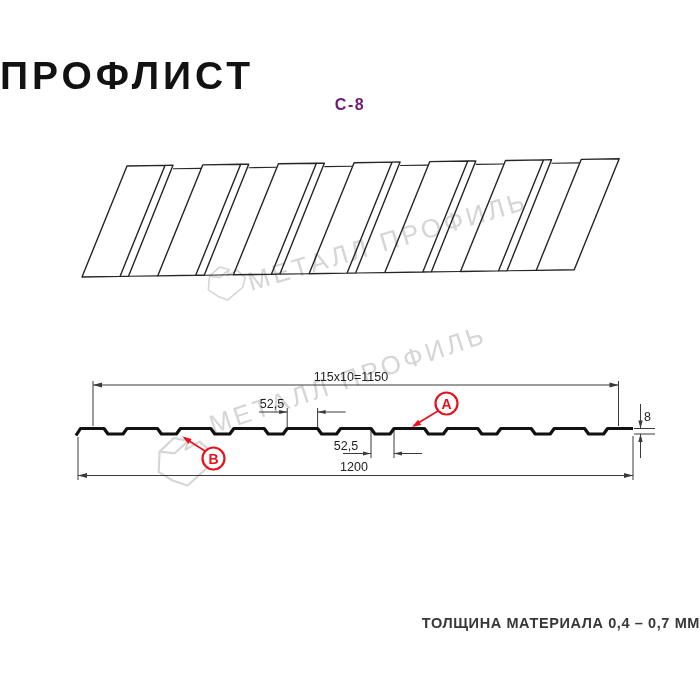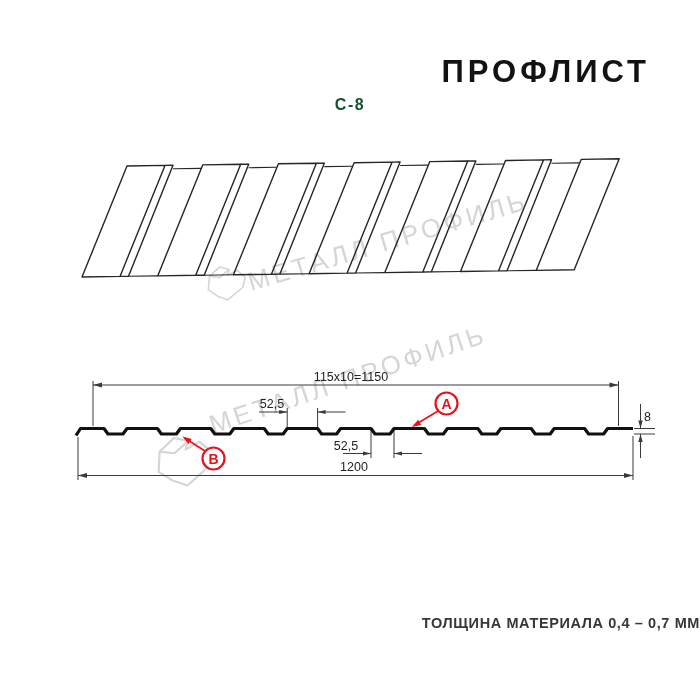--- a/index.html
+++ b/index.html
@@ -1,26 +1,26 @@
 <!DOCTYPE html>
 <html><head>
 <meta charset="utf-8">
 <style>
   html,body{margin:0;padding:0;}
   body{
     width:700px;height:700px;position:relative;background:#ffffff;
     font-family:"Liberation Sans","DejaVu Sans",sans-serif;overflow:hidden;
   }
   .title{
-    position:absolute;top:54px;left:0;width:650px;text-align:right;
-    font-size:31px;font-weight:800;letter-spacing:4px;color:#121212;
+    position:absolute;top:54px;left:0;width:650px;text-align:left;
+    font-size:39px;font-weight:800;letter-spacing:4px;color:#121212;
   }
   .subtitle{
     position:absolute;top:96px;left:0;width:700px;text-align:center;
-    font-size:16px;font-weight:700;letter-spacing:1.5px;color:#14532d;
+    font-size:16px;font-weight:700;letter-spacing:1.5px;color:#701a75;
   }
   .footer-note{
     position:absolute;top:615px;left:0;width:700px;text-align:right;
     font-size:14.5px;font-weight:700;letter-spacing:0.6px;color:#373737;
   }
   svg{position:absolute;top:0;left:0;}
   text.dim{font-family:"Liberation Sans","DejaVu Sans",sans-serif;font-size:12.5px;fill:#222;}
   text.wm{font-family:"Liberation Sans","DejaVu Sans",sans-serif;font-size:26px;letter-spacing:3.5px;fill:#d5d5d5;font-weight:400;}
   text.redletter{font-family:"Liberation Sans","DejaVu Sans",sans-serif;font-size:14px;font-weight:700;fill:#e8111c;}
 </style>

